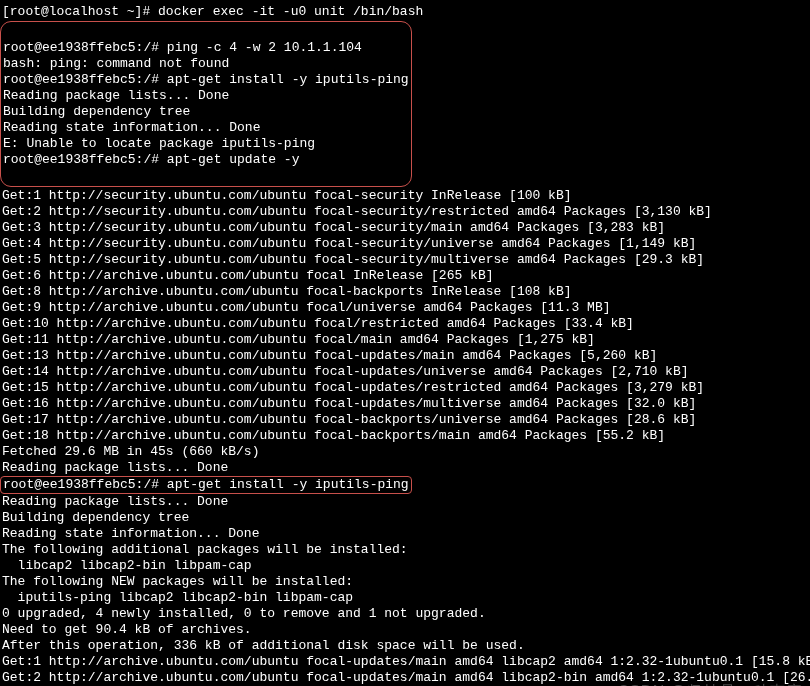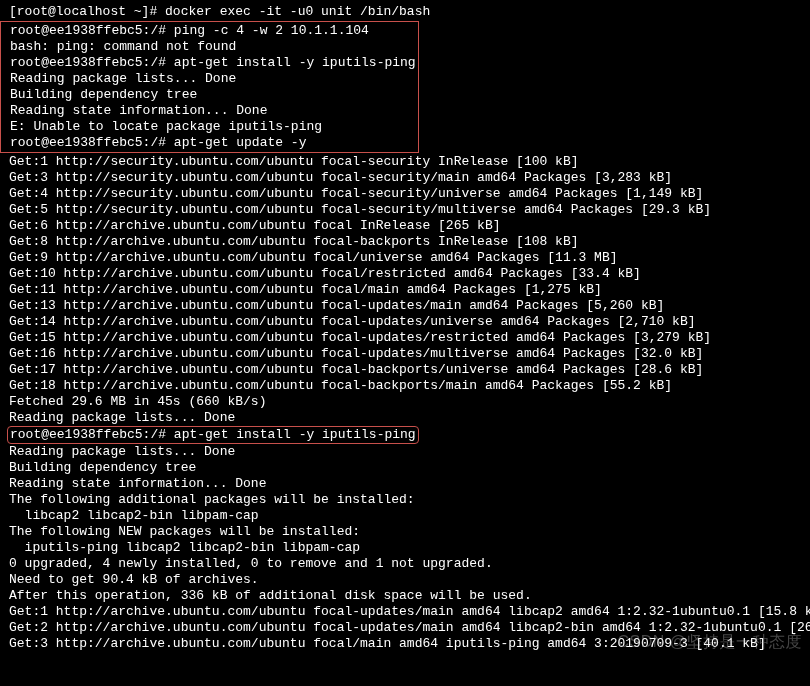--- a/index.html
+++ b/index.html
@@ -13,33 +13,32 @@
     width: 810px;
     height: 686px;
     overflow: hidden;
   }
   .terminal {
     padding: 4px 2px;
     position: relative;
   }
   .line {
     white-space: pre;
-    margin-left: 7px;
   }
   .box {
     border: 1px solid #c8504b;
     border-radius: 4px;
     padding: 0 2px;
     margin-left: -2px;
     display: inline-block;
   }
   .box-group {
     border: 1px solid #c8504b;
-    border-radius: 0;
-    padding: 1px 2px;
+    border-radius: 11px;
+    padding: 18px 2px;
     margin: 1px 0 1px -2px;
     width: fit-content;
   }
   .watermark {
     position: absolute;
     right: 8px;
     bottom: 6px;
     font-size: 16px;
     color: rgba(200,200,200,0.35);
     font-family: sans-serif;
@@ -60,20 +59,21 @@
       <div class="line"><span>root@ee1938ffebc5:/# </span><span>apt-get install -y iputils-ping</span></div>
       <div class="line"><span>Reading package lists... Done</span></div>
       <div class="line"><span>Building dependency tree</span></div>
       <div class="line"><span>Reading state information... Done</span></div>
       <div class="line"><span>E: Unable to locate package iputils-ping</span></div>
       <div class="line"><span>root@ee1938ffebc5:/# </span><span>apt-get update -y</span></div>
     </div>
 
   <div id="update-lines">
       <div class="line">Get:1 http://security.ubuntu.com/ubuntu focal-security InRelease [100 kB]</div>
+      <div class="line">Get:2 http://security.ubuntu.com/ubuntu focal-security/restricted amd64 Packages [3,130 kB]</div>
       <div class="line">Get:3 http://security.ubuntu.com/ubuntu focal-security/main amd64 Packages [3,283 kB]</div>
       <div class="line">Get:4 http://security.ubuntu.com/ubuntu focal-security/universe amd64 Packages [1,149 kB]</div>
       <div class="line">Get:5 http://security.ubuntu.com/ubuntu focal-security/multiverse amd64 Packages [29.3 kB]</div>
       <div class="line">Get:6 http://archive.ubuntu.com/ubuntu focal InRelease [265 kB]</div>
       <div class="line">Get:8 http://archive.ubuntu.com/ubuntu focal-backports InRelease [108 kB]</div>
       <div class="line">Get:9 http://archive.ubuntu.com/ubuntu focal/universe amd64 Packages [11.3 MB]</div>
       <div class="line">Get:10 http://archive.ubuntu.com/ubuntu focal/restricted amd64 Packages [33.4 kB]</div>
       <div class="line">Get:11 http://archive.ubuntu.com/ubuntu focal/main amd64 Packages [1,275 kB]</div>
       <div class="line">Get:13 http://archive.ubuntu.com/ubuntu focal-updates/main amd64 Packages [5,260 kB]</div>
       <div class="line">Get:14 http://archive.ubuntu.com/ubuntu focal-updates/universe amd64 Packages [2,710 kB]</div>

